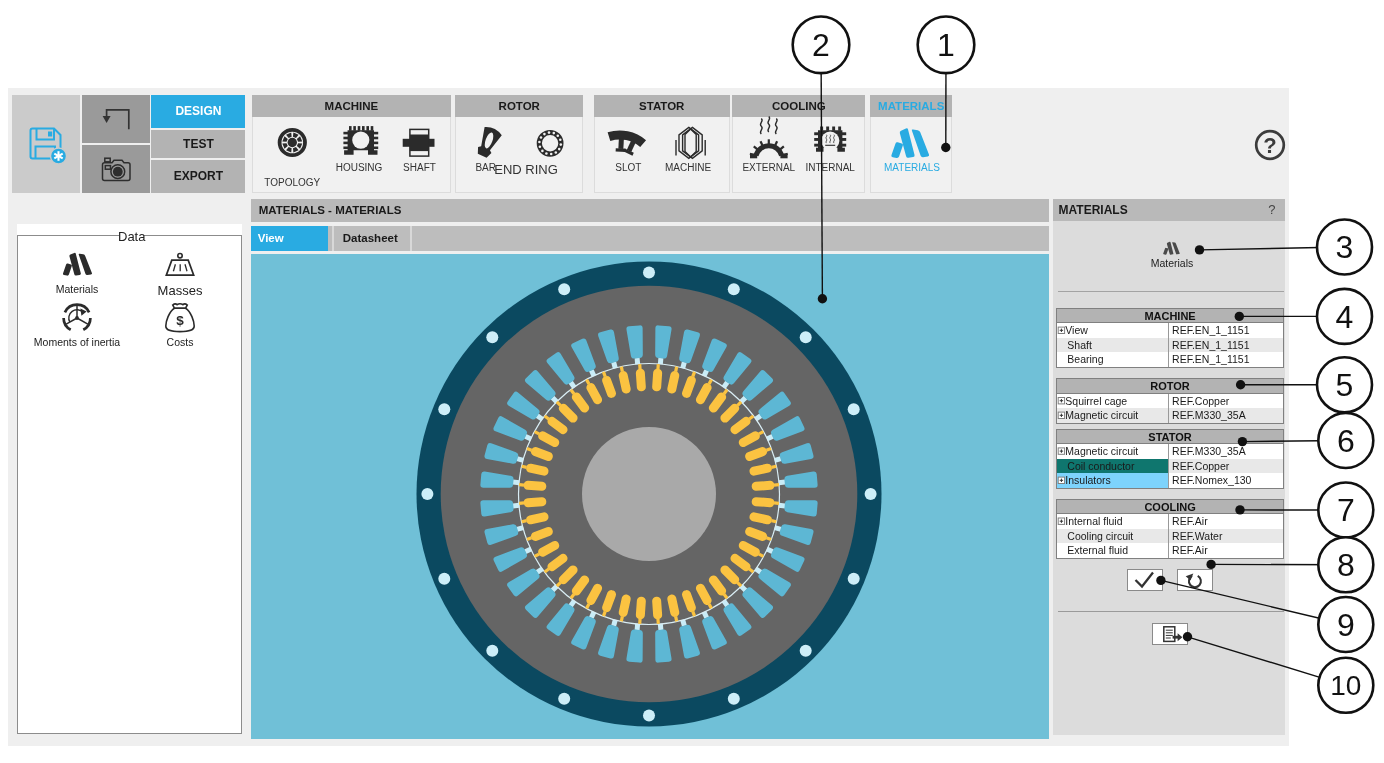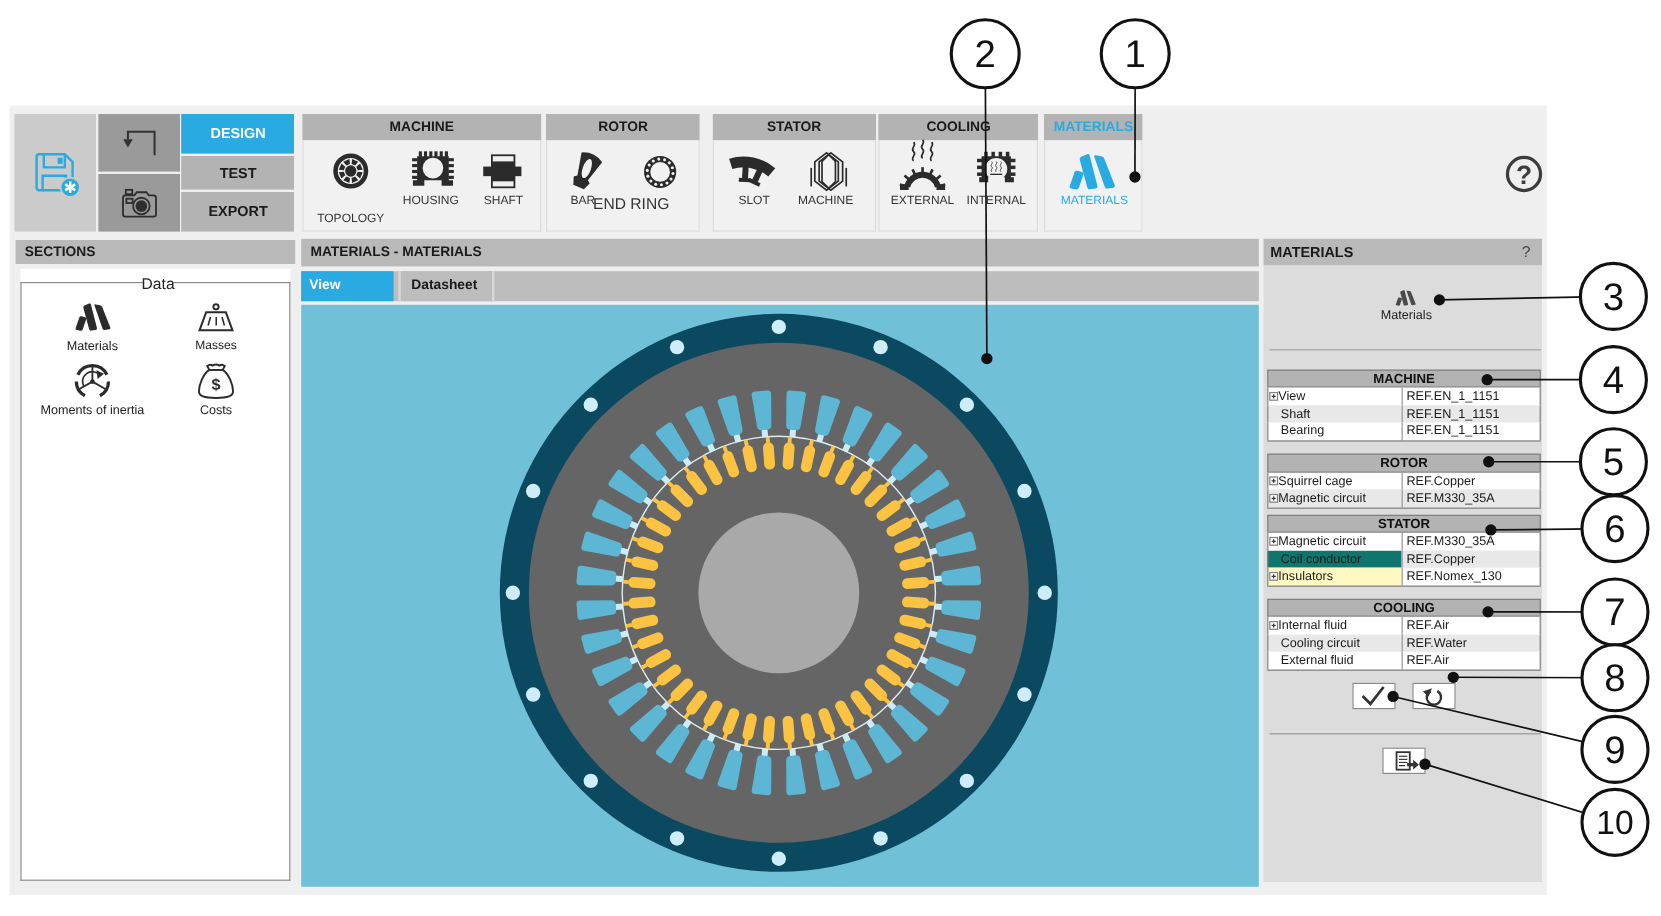--- a/index.html
+++ b/index.html
@@ -21,28 +21,27 @@
     <div style="left:594px;top:116.9px;width:135.5px;height:76px;background:#f1f1f1;border:1px solid #dcdcdc;border-top:none;"></div>
     <div style="left:583.4px;top:162px;width:90px;height:13px;font-size:10px;color:#333;text-align:center;">SLOT</div>
     <div style="left:643px;top:162px;width:90px;height:13px;font-size:10px;color:#333;text-align:center;">MACHINE</div>
     <div style="left:732.3px;top:94.5px;width:133.1px;height:22.4px;background:#b3b3b3;font-weight:bold;font-size:11.5px;color:#1a1a1a;text-align:center;line-height:22.4px;">COOLING</div>
     <div style="left:732.3px;top:116.9px;width:133.1px;height:76px;background:#f1f1f1;border:1px solid #dcdcdc;border-top:none;"></div>
     <div style="left:723.8px;top:162px;width:90px;height:13px;font-size:10px;color:#333;text-align:center;">EXTERNAL</div>
     <div style="left:785.2px;top:162px;width:90px;height:13px;font-size:10px;color:#333;text-align:center;">INTERNAL</div>
     <div style="left:870.3px;top:94.5px;width:81.8px;height:22.4px;background:#b3b3b3;font-weight:bold;font-size:11.5px;color:#29abe2;text-align:center;line-height:22.4px;">MATERIALS</div>
     <div style="left:870.3px;top:116.9px;width:81.8px;height:76px;background:#f1f1f1;border:1px solid #dcdcdc;border-top:none;"></div>
     <div style="left:867px;top:162px;width:90px;height:13px;font-size:10px;color:#29abe2;text-align:center;">MATERIALS</div>
-    <div style="left:12.7px;top:200.3px;width:233.5px;height:20px;background:#b9b9b9;"><span style="position:static;font-weight:bold;font-size:11.5px;color:#1a1a1a;line-height:20px;padding-left:8px;display:inline-block;">SECTIONS</span></div>
     <div style="left:16.8px;top:223.6px;width:225px;height:510px;background:#fff;"></div>
     <div style="left:16.8px;top:235.4px;width:225px;height:498.2px;border:1px solid #8c8c8c;border-top:none;"></div>
     <div style="left:16.8px;top:235.4px;width:102px;height:1px;background:#8c8c8c;height:1px;"></div>
     <div style="left:143.5px;top:235.4px;width:98.3px;height:1px;background:#8c8c8c;height:1px;"></div>
     <div style="left:118px;top:228.5px;width:26px;height:14px;font-size:13px;color:#222;text-align:center;">Data</div>
     <div style="left:41px;top:283px;width:72px;height:13px;font-size:10.5px;color:#222;text-align:center;">Materials</div>
-    <div style="left:144px;top:283px;width:72px;height:13px;font-size:10px;color:#222;text-align:center;">Masses</div>
+    <div style="left:144px;top:283px;width:72px;height:13px;font-size:13px;color:#222;text-align:center;">Masses</div>
     <div style="left:27px;top:336px;width:100px;height:13px;font-size:10.5px;color:#222;text-align:center;">Moments of inertia</div>
     <div style="left:144px;top:336px;width:72px;height:13px;font-size:10.5px;color:#222;text-align:center;">Costs</div>
     <div style="left:250.7px;top:199px;width:798px;height:23.3px;background:#b9b9b9;"><span style="position:static;font-weight:bold;font-size:11.5px;color:#1a1a1a;line-height:23.3px;padding-left:8px;display:inline-block;">MATERIALS - MATERIALS</span></div>
     <div style="left:250.7px;top:226.2px;width:798px;height:25.2px;background:#bdbdbd;"></div>
     <div style="left:250.7px;top:226.2px;width:77px;height:25.2px;background:#29abe2;color:#fff;font-weight:bold;font-size:11.5px;line-height:25.2px;padding-left:7px;">View</div>
     <div style="left:331.8px;top:226.2px;width:80px;height:25.2px;background:#bdbdbd;color:#1a1a1a;font-weight:bold;font-size:11.5px;line-height:25.2px;padding-left:9px;border-left:2px solid #d8d8d8;border-right:2px solid #d8d8d8;">Datasheet</div>
     <div style="left:250.7px;top:254.2px;width:798px;height:485.1px;background:#70c0d7;"></div>
     <div style="left:1052.6px;top:199px;width:232.8px;height:536px;background:#dcdcdc;"></div>
     <div style="left:1052.6px;top:199px;width:232.8px;height:22px;background:#b9b9b9;"><span style="position:static;font-weight:bold;font-size:12px;color:#1a1a1a;line-height:22px;padding-left:6px;display:inline-block;">MATERIALS</span><span style="position:absolute;right:10px;top:0;font-size:13px;color:#444;line-height:22px;">?</span></div>
     <div style="left:1134px;top:257px;width:76px;height:13px;font-size:10.5px;color:#222;text-align:center;">Materials</div>
@@ -59,21 +58,21 @@
     <div style="left:1056.3px;top:393.6px;width:111.8px;height:14.6px;background:#fff;border-left:1px solid #808080;font-size:10.5px;color:#1a1a1a;line-height:14.6px;white-space:nowrap;"><span style="position:static;padding-left:8px;">Squirrel cage</span></div>
     <div style="left:1168.1px;top:393.6px;width:115.7px;height:14.6px;background:#fff;border-left:1px solid #999;border-right:1px solid #808080;font-size:10.5px;color:#1a1a1a;line-height:14.6px;white-space:nowrap;padding-left:3px;">REF.Copper</div>
     <div style="left:1056.3px;top:408.2px;width:111.8px;height:14.6px;background:#e8e8e8;border-left:1px solid #808080;font-size:10.5px;color:#1a1a1a;line-height:14.6px;white-space:nowrap;"><span style="position:static;padding-left:8px;">Magnetic circuit</span></div>
     <div style="left:1168.1px;top:408.2px;width:115.7px;height:14.6px;background:#e8e8e8;border-left:1px solid #999;border-right:1px solid #808080;font-size:10.5px;color:#1a1a1a;line-height:14.6px;white-space:nowrap;padding-left:3px;">REF.M330_35A</div>
     <div style="left:1056.3px;top:422.8px;width:227.5px;height:1px;background:#808080;height:1px;"></div>
     <div style="left:1056.3px;top:428.6px;width:227.5px;height:15.5px;background:#b3b3b3;border:1px solid #808080;font-weight:bold;font-size:11px;text-align:center;color:#111;line-height:14.5px;">STATOR</div>
     <div style="left:1056.3px;top:444.1px;width:111.8px;height:14.6px;background:#fff;border-left:1px solid #808080;font-size:10.5px;color:#1a1a1a;line-height:14.6px;white-space:nowrap;"><span style="position:static;padding-left:8px;">Magnetic circuit</span></div>
     <div style="left:1168.1px;top:444.1px;width:115.7px;height:14.6px;background:#fff;border-left:1px solid #999;border-right:1px solid #808080;font-size:10.5px;color:#1a1a1a;line-height:14.6px;white-space:nowrap;padding-left:3px;">REF.M330_35A</div>
     <div style="left:1056.3px;top:458.7px;width:111.8px;height:14.6px;background:#0f766e;border-left:1px solid #808080;font-size:10.5px;color:#1a1a1a;line-height:14.6px;white-space:nowrap;"><span style="position:static;padding-left:10px;">Coil conductor</span></div>
     <div style="left:1168.1px;top:458.7px;width:115.7px;height:14.6px;background:#e8e8e8;border-left:1px solid #999;border-right:1px solid #808080;font-size:10.5px;color:#1a1a1a;line-height:14.6px;white-space:nowrap;padding-left:3px;">REF.Copper</div>
-    <div style="left:1056.3px;top:473.3px;width:111.8px;height:14.6px;background:#fef9c3;border-left:1px solid #808080;font-size:10.5px;color:#1a1a1a;line-height:14.6px;white-space:nowrap;"><span style="position:static;padding-left:8px;">Insulators</span></div>
+    <div style="left:1056.3px;top:473.3px;width:111.8px;height:14.6px;background:#7dd3fc;border-left:1px solid #808080;font-size:10.5px;color:#1a1a1a;line-height:14.6px;white-space:nowrap;"><span style="position:static;padding-left:8px;">Insulators</span></div>
     <div style="left:1168.1px;top:473.3px;width:115.7px;height:14.6px;background:#fff;border-left:1px solid #999;border-right:1px solid #808080;font-size:10.5px;color:#1a1a1a;line-height:14.6px;white-space:nowrap;padding-left:3px;">REF.Nomex_130</div>
     <div style="left:1056.3px;top:487.9px;width:227.5px;height:1px;background:#808080;height:1px;"></div>
     <div style="left:1056.3px;top:498.7px;width:227.5px;height:15.5px;background:#b3b3b3;border:1px solid #808080;font-weight:bold;font-size:11px;text-align:center;color:#111;line-height:14.5px;">COOLING</div>
     <div style="left:1056.3px;top:514.2px;width:111.8px;height:14.6px;background:#fff;border-left:1px solid #808080;font-size:10.5px;color:#1a1a1a;line-height:14.6px;white-space:nowrap;"><span style="position:static;padding-left:8px;">Internal fluid</span></div>
     <div style="left:1168.1px;top:514.2px;width:115.7px;height:14.6px;background:#fff;border-left:1px solid #999;border-right:1px solid #808080;font-size:10.5px;color:#1a1a1a;line-height:14.6px;white-space:nowrap;padding-left:3px;">REF.Air</div>
     <div style="left:1056.3px;top:528.8px;width:111.8px;height:14.6px;background:#e8e8e8;border-left:1px solid #808080;font-size:10.5px;color:#1a1a1a;line-height:14.6px;white-space:nowrap;"><span style="position:static;padding-left:10px;">Cooling circuit</span></div>
     <div style="left:1168.1px;top:528.8px;width:115.7px;height:14.6px;background:#e8e8e8;border-left:1px solid #999;border-right:1px solid #808080;font-size:10.5px;color:#1a1a1a;line-height:14.6px;white-space:nowrap;padding-left:3px;">REF.Water</div>
     <div style="left:1056.3px;top:543.4px;width:111.8px;height:14.6px;background:#fff;border-left:1px solid #808080;font-size:10.5px;color:#1a1a1a;line-height:14.6px;white-space:nowrap;"><span style="position:static;padding-left:10px;">External fluid</span></div>
     <div style="left:1168.1px;top:543.4px;width:115.7px;height:14.6px;background:#fff;border-left:1px solid #999;border-right:1px solid #808080;font-size:10.5px;color:#1a1a1a;line-height:14.6px;white-space:nowrap;padding-left:3px;">REF.Air</div>
     <div style="left:1056.3px;top:558px;width:227.5px;height:1px;background:#808080;height:1px;"></div>

